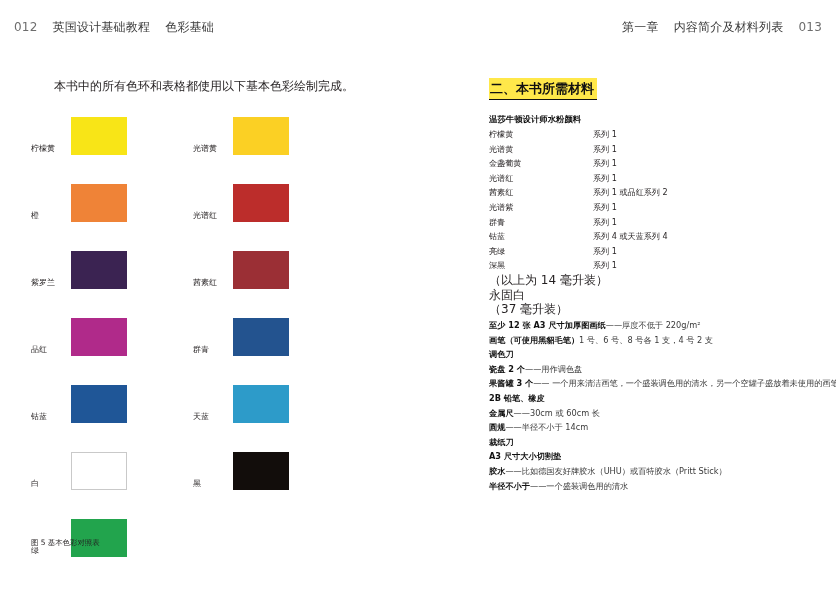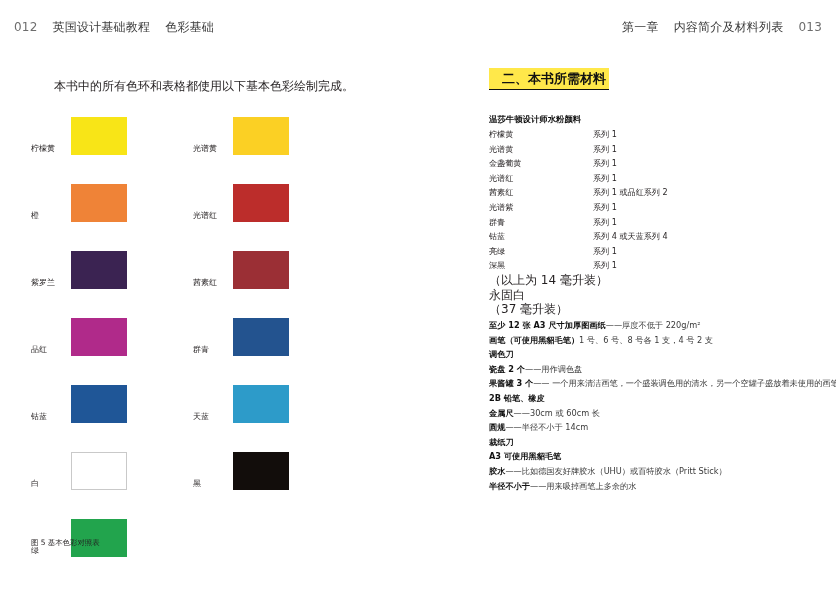--- a/index.html
+++ b/index.html
@@ -106,27 +106,27 @@
     line-height: 10px;
     color: #231f20;
     white-space: nowrap;
   }
   .fig-caption .fig-num { }
 
   
   .section-heading {
     position: absolute;
     left: 489px;
-    top: 68px;
+    top: 78px;
     font-size: 13px;
     font-weight: bold;
     line-height: 19px;
     color: #111111;
     background: #ffe84a;
-    padding: 1px 3px 1px 13px;
+    padding: 1px 3px 1px 1px;
     border-bottom: 1.4px solid #111111;
     white-space: nowrap;
   }
 
   .paint-block {
     position: absolute;
     left: 489px;
     top: 112px;
     width: 320px;
   }
@@ -330,18 +330,18 @@
   <div class="supplies-block">
       <div class="supply-row"><span class="s-main">至少 12 张 A3 尺寸加厚图画纸</span><span class="s-desc">——厚度不低于 220g/m²</span></div>
       <div class="supply-row"><span class="s-main">画笔（可使用黑貂毛笔）</span><span class="s-desc">1 号、6 号、8 号各 1 支，4 号 2 支</span></div>
       <div class="supply-row"><span class="s-main">调色刀</span></div>
       <div class="supply-row"><span class="s-main">瓷盘 2 个</span><span class="s-desc">——用作调色盘</span></div>
       <div class="supply-row"><span class="s-main">果酱罐 3 个</span><span class="s-desc">—— 一个用来清洁画笔，一个盛装调色用的清水，另一个空罐子盛放着未使用的画笔</span></div>
       <div class="supply-row"><span class="s-main">2B 铅笔、橡皮</span></div>
       <div class="supply-row"><span class="s-main">金属尺</span><span class="s-desc">——30cm 或 60cm 长</span></div>
       <div class="supply-row"><span class="s-main">圆规</span><span class="s-desc">——半径不小于 14cm</span></div>
       <div class="supply-row"><span class="s-main">裁纸刀</span></div>
-      <div class="supply-row"><span class="s-main">A3 可使用黑貂毛笔</span></div>
+      <div class="supply-row"><span class="s-main">A3 尺寸大小切割垫</span></div>
       <div class="supply-row"><span class="s-main">胶水</span><span class="s-desc">——比如德国友好牌胶水（UHU）或百特胶水（Pritt Stick）</span></div>
-      <div class="supply-row"><span class="s-main">半径不小于</span><span class="s-desc">——用来吸掉画笔上多余的水</span></div>
+      <div class="supply-row"><span class="s-main">半径不小于</span><span class="s-desc">——一个盛装调色用的清水</span></div>
     </div>
 
 </div>
 
 </body></html>

